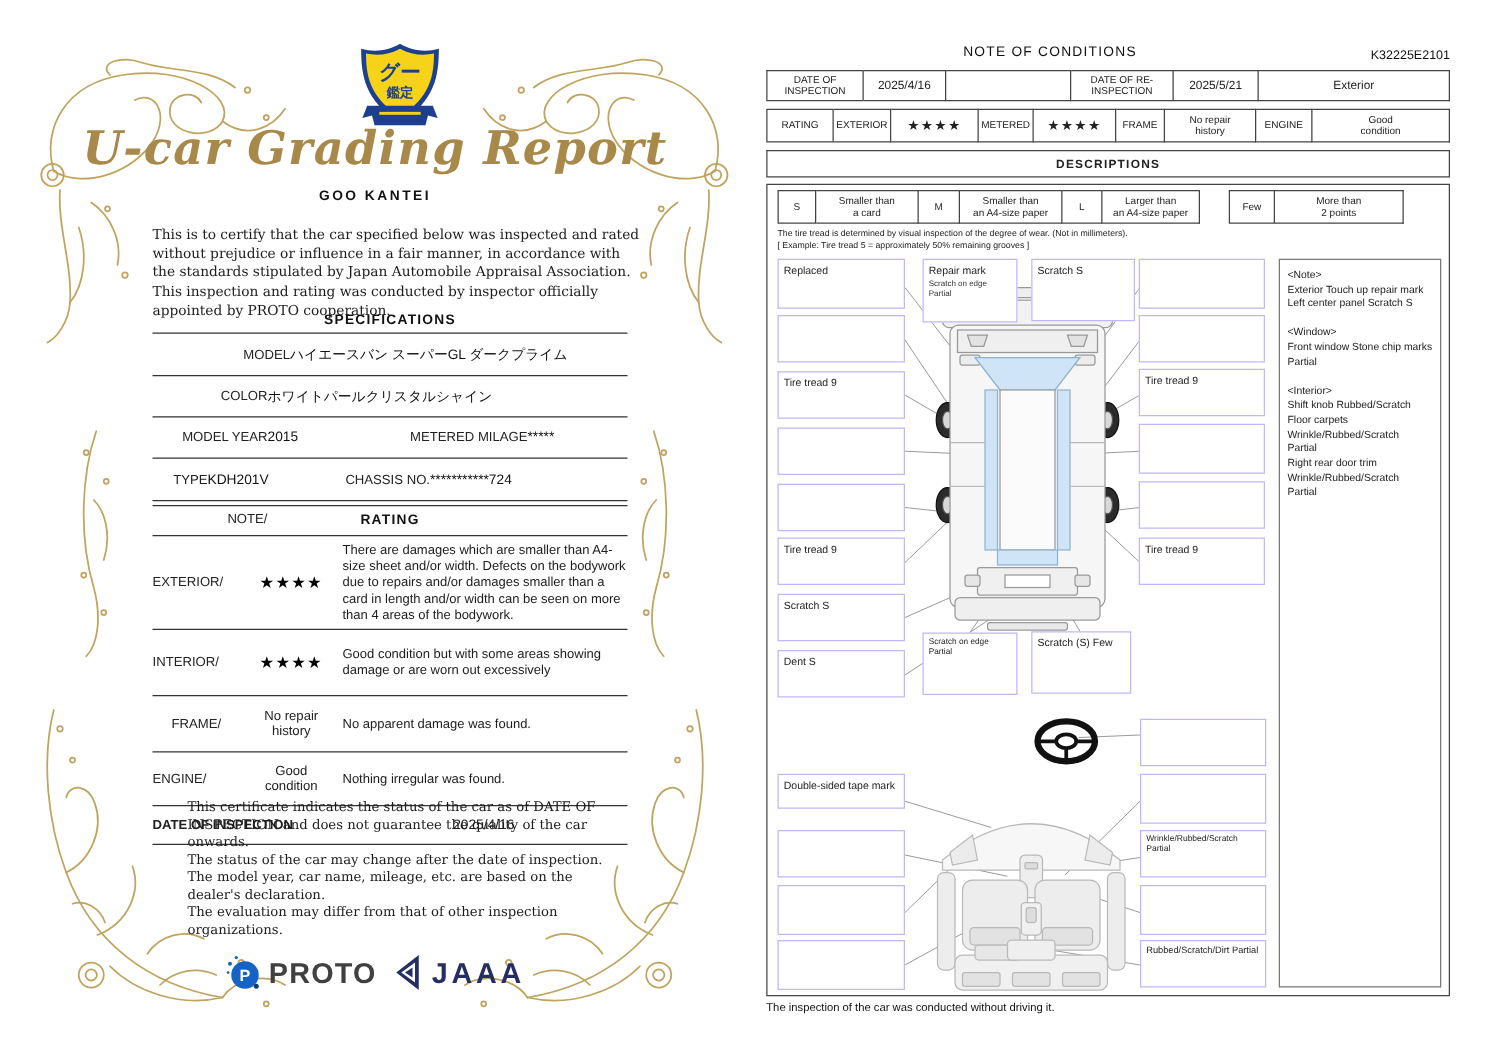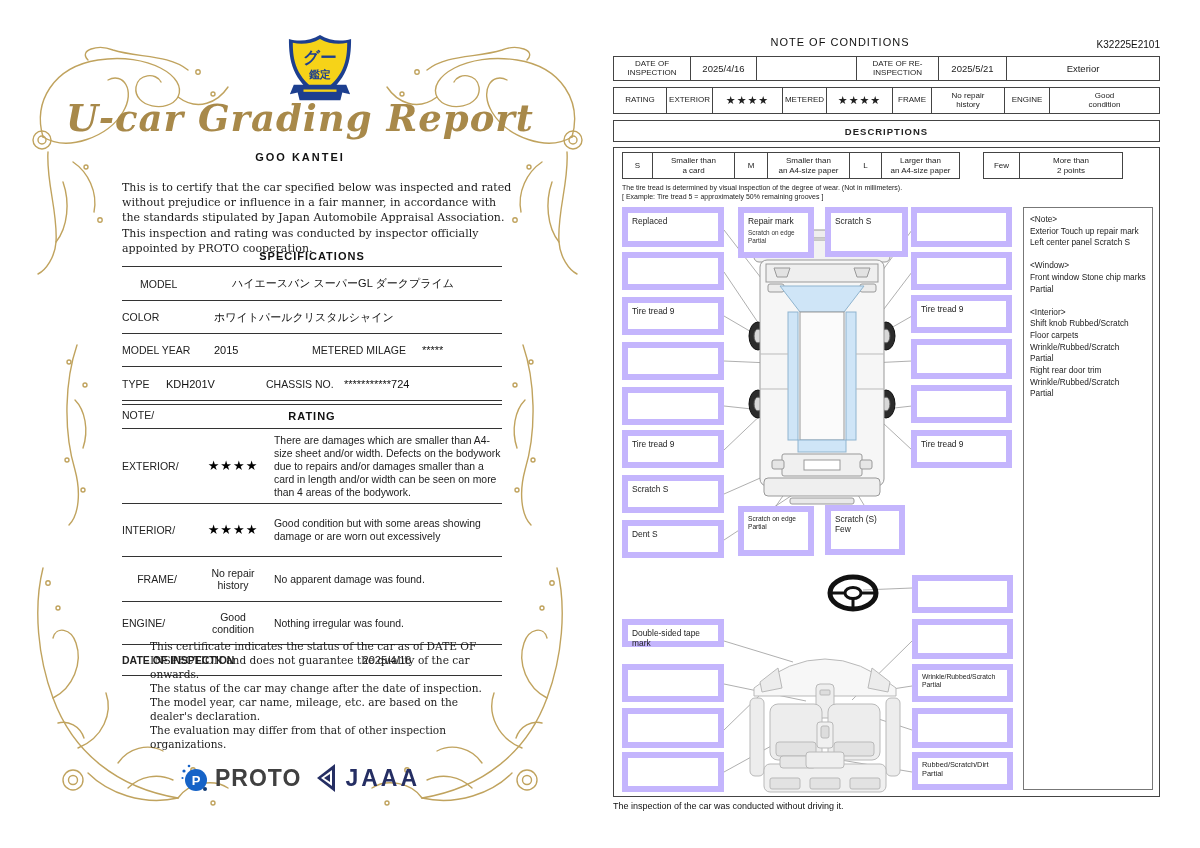--- a/index.html
+++ b/index.html
@@ -9,37 +9,37 @@
   #page-right{left:600px;width:600px;}
   .abs{position:absolute;}
   
   .cert-title{width:600px;text-align:center;font-family:"DejaVu Serif",serif;font-style:italic;font-weight:bold;font-size:37px;color:#a8894a;letter-spacing:1px;}
   .cert-sub{width:600px;text-align:center;font-size:11px;font-weight:bold;letter-spacing:2px;color:#111;}
   .cert-par{font-family:"DejaVu Serif",serif;font-size:11px;line-height:1.38;color:#1c1c1c;text-align:left;}
   .sec-head{width:380px;text-align:center;font-size:11px;font-weight:bold;letter-spacing:1px;color:#111;}
   .spec-table{width:380px;font-size:11px;}
   .spec-row{display:flex;align-items:center;border-bottom:1px solid #333;}
   .spec-row.first{border-top:1px solid #333;}
-  .spec-row .lab{width:92px;font-size:10.5px;color:#222;}
+  .spec-row .lab{width:92px;font-size:10.5px;color:#222;text-align:right;}
   .spec-row .val{color:#111;}
   .rate-row{display:flex;border-bottom:1px solid #333;align-items:center;padding:4px 0;}
   .rate-row .rlab{width:70px;font-size:10.5px;}
   .rate-row .rgrade{width:82px;text-align:center;font-size:10.5px;line-height:1.15;}
   .rate-row .stars{font-size:13px;letter-spacing:1px;color:#000;}
   .rate-row .rdesc{flex:1;font-size:10.4px;line-height:1.25;color:#1c1c1c;}
   .disc{font-family:"DejaVu Serif",serif;font-size:10.6px;line-height:1.32;color:#1c1c1c;}
   .gold{stroke:#c0a35e;fill:none;stroke-width:1.4;stroke-linecap:round;}
   
   .rp-cell{border:1px solid #444;border-left:none;display:flex;align-items:center;justify-content:center;text-align:center;box-sizing:border-box;}
   .rp-cell.firstc{border-left:1px solid #444;}
   .hdr-row{display:flex;position:absolute;}
   .fs8{font-size:8px;line-height:1.1;}
   .fs95{font-size:9.5px;}
   .starcell{font-size:11px;letter-spacing:1px;}
-  .label-box{position:absolute;border:6px solid #c4b5fd;background:#fff;font-size:8.4px;color:#222;padding:3px 4px;box-sizing:border-box;line-height:1.2;}
+  .label-box{position:absolute;border:1px solid #c4b5fd;background:#fff;font-size:8.4px;color:#222;padding:3px 4px;box-sizing:border-box;line-height:1.2;}
   .notes-panel{position:absolute;border:1px solid #777;background:#fff;font-size:8.3px;line-height:1.4;padding:6px 6px;box-sizing:border-box;white-space:pre-line;color:#222;}
   .legend-cell{border:1px solid #444;border-left:none;display:flex;align-items:center;justify-content:center;text-align:center;font-size:8px;line-height:1.15;white-space:pre-line;box-sizing:border-box;}
   .legend-cell.firstc{border-left:1px solid #444;}
   .tiny{font-size:7px;line-height:1.3;color:#222;}
   .sub-label{font-size:6.4px;margin-top:3px;color:#333;}
 </style>
 </head>
 <body>
 
 <div class="page" id="page-left">

